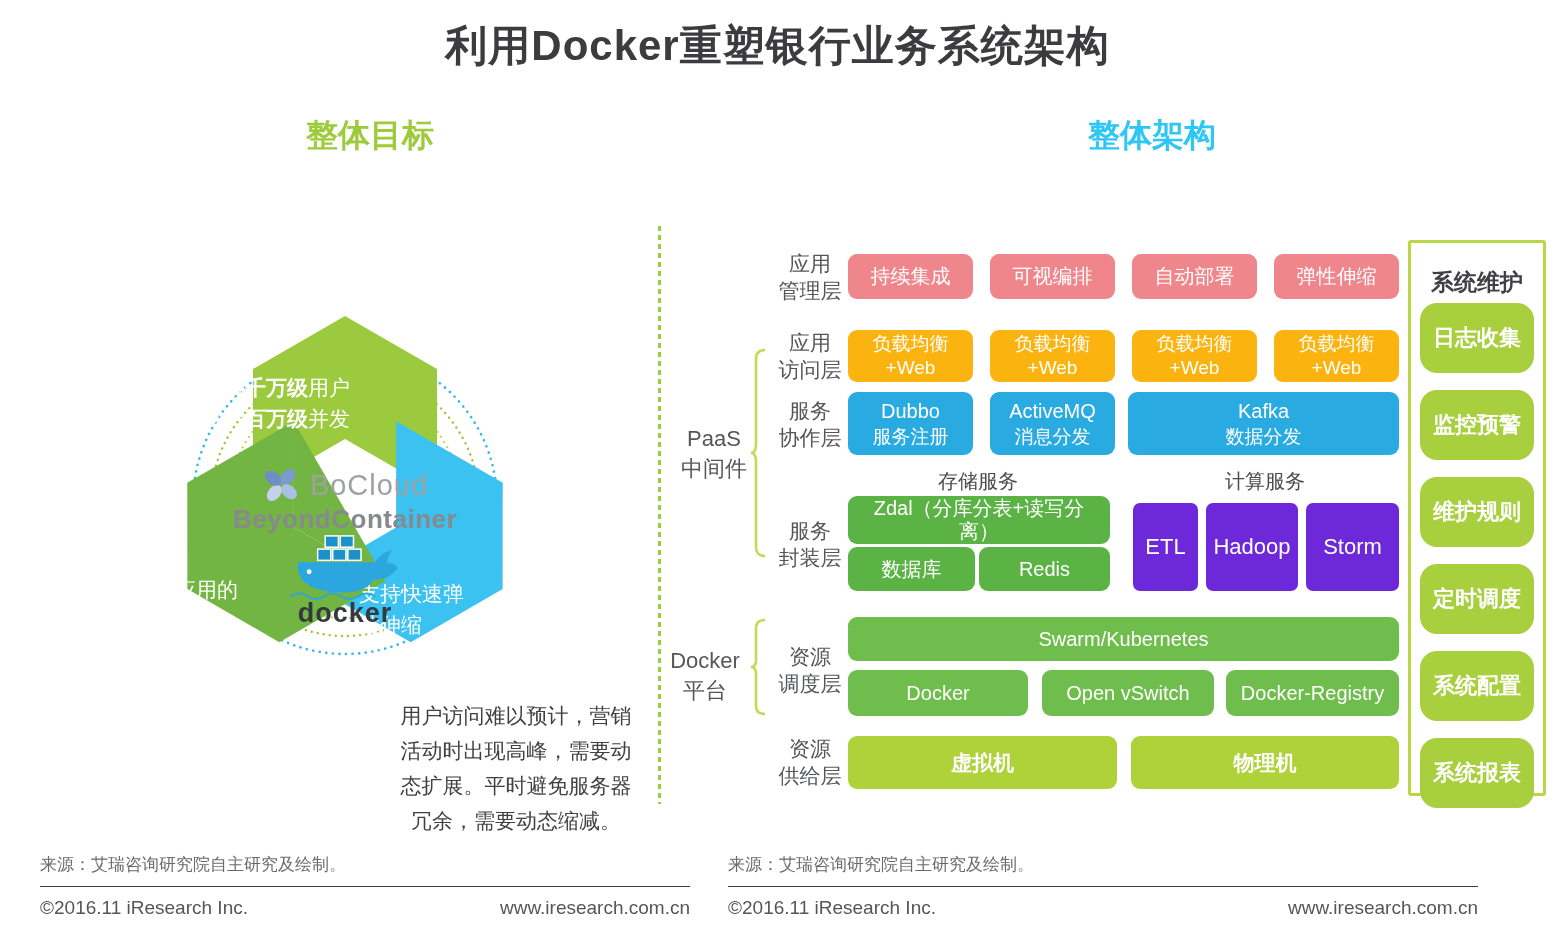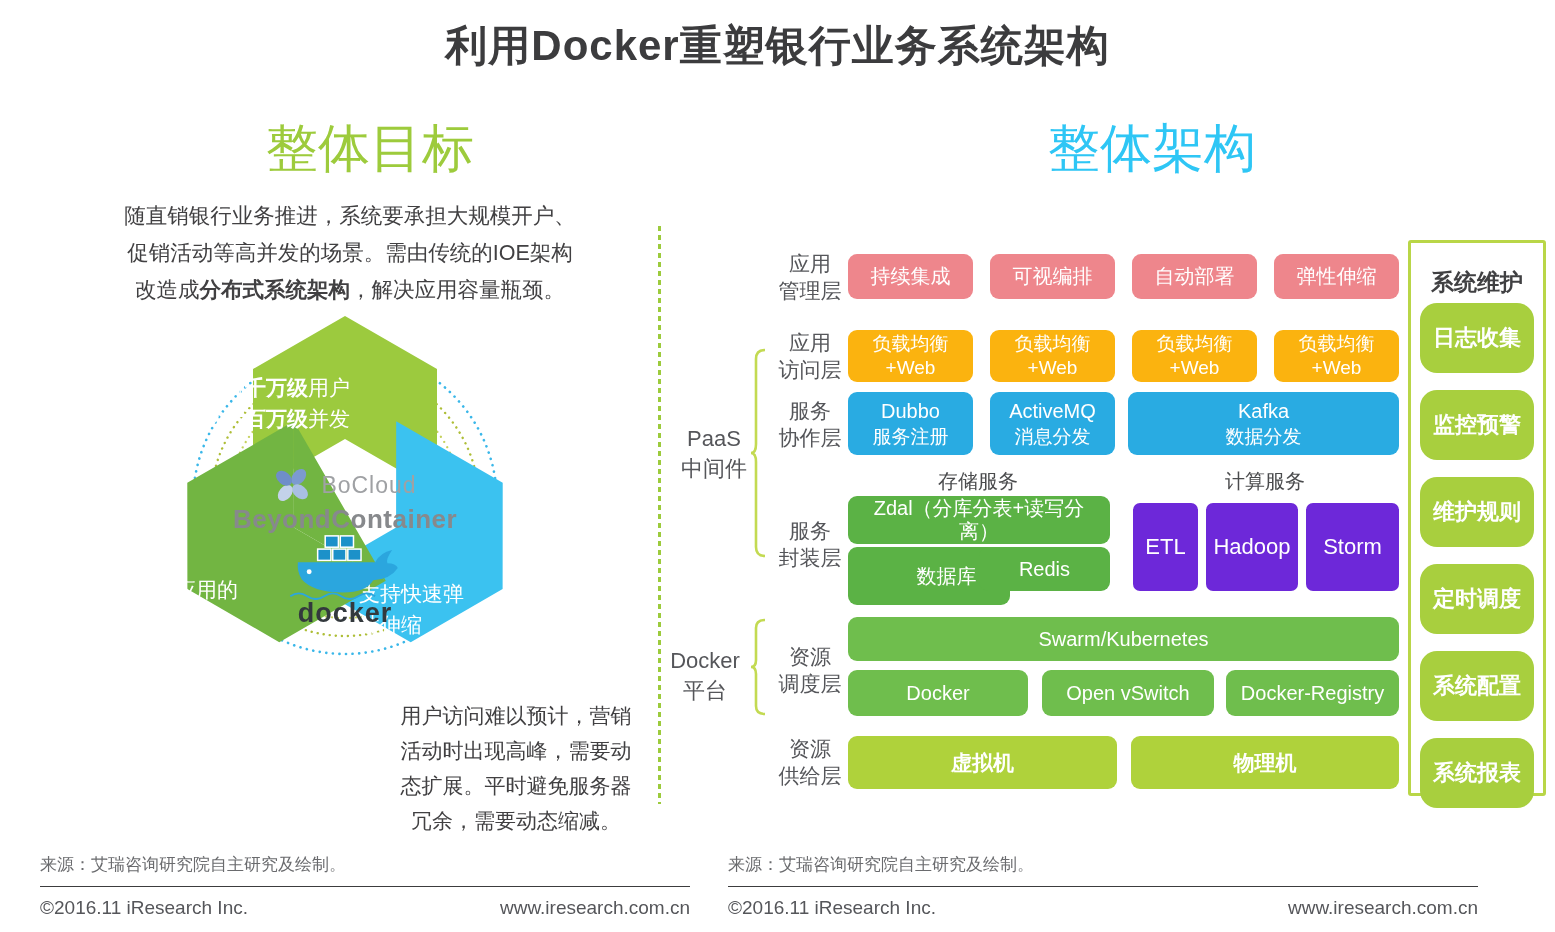--- a/index.html
+++ b/index.html
@@ -1,38 +1,38 @@
 <!DOCTYPE html>
 <html><head>
 <meta charset="utf-8">
 <style>
   html,body{margin:0;padding:0;background:#fff;}
   body{font-family:"Liberation Sans","DejaVu Sans",sans-serif;}
   #stage{position:relative;width:1555px;height:932px;background:#fff;overflow:hidden;}
   .abs{position:absolute;}
   
   .main-title{left:0;top:18px;width:100%;text-align:center;font-size:42px;font-weight:700;color:#3C3C3E;letter-spacing:1px;}
-  .col-heading{top:114px;width:260px;text-align:center;font-size:52px;font-weight:400;}
+  .col-heading{top:114px;width:260px;text-align:center;font-size:32px;font-weight:700;}
   .heading-green{left:240px;color:#9DCB3C;}
   .heading-cyan{left:1022px;color:#2EC6F5;}
   
   .intro{left:50px;top:198px;width:600px;text-align:center;font-size:21.5px;line-height:37px;color:#414042;}
   .para{top:698px;text-align:center;font-size:21px;line-height:35px;color:#414042;}
   .para1{left:8px;width:348px;}
   .para2{left:370px;width:292px;}
   .b{font-weight:700;}
   
   #hexwrap{left:145px;top:306px;width:400px;height:360px;}
   #hexwrap svg.trefoil{position:absolute;left:0;top:0;}
   .hex-text{position:absolute;text-align:left;color:#fff;font-size:21px;line-height:31px;}
   .hex-top-text{left:58px;top:66px;width:284px;}
   .hex-bl-text{left:-12px;top:268px;width:182px;}
   .hex-br-text{left:214px;top:272px;width:188px;}
   .logo-row{position:absolute;left:80px;top:160px;width:240px;display:flex;align-items:center;justify-content:center;gap:10px;}
-  .logo-name{font-size:23px;color:#9FA1A4;letter-spacing:1px;}
+  .logo-name{font-size:29px;color:#9FA1A4;letter-spacing:1px;}
   .logo-sub{position:absolute;left:40px;top:198px;width:320px;text-align:center;font-size:26px;font-weight:700;color:#87898C;letter-spacing:.5px;}
   .whale-wrap{position:absolute;left:142px;top:228px;width:116px;height:66px;}
   .docker-word{position:absolute;left:100px;top:292px;width:200px;text-align:center;font-size:27px;font-weight:700;color:#33393D;letter-spacing:1px;}
   
   .divider{left:658px;top:226px;width:3px;height:578px;background:repeating-linear-gradient(to bottom,#9CCB3C 0 5px,transparent 5px 9px);}
   
   .box{position:absolute;border-radius:9px;color:#fff;display:flex;flex-direction:column;align-items:center;justify-content:center;text-align:center;}
   .pink{background:#EE868C;font-size:20px;}
   .orange{background:#FBB30F;font-size:19px;line-height:24px;}
   .blue{background:#29ABE2;font-size:19px;line-height:25px;}
@@ -56,25 +56,20 @@
 </head>
 <body>
 
 <div id="stage">
 
   <div class="abs main-title">利用Docker重塑银行业务系统架构</div>
 
   <div class="abs col-heading heading-green">整体目标</div>
   <div class="abs col-heading heading-cyan">整体架构</div>
 
-  <div class="abs intro">
-    <div>随直销银行业务推进，系统要承担大规模开户、</div>
-    <div>促销活动等高并发的场景。需由传统的IOE架构</div>
-    <div><span>改造成</span><span class="b">分布式系统架构</span><span>，解决应用容量瓶颈。</span></div>
-  </div>
 
   <div id="hexwrap" class="abs">
     <svg class="trefoil" width="400" height="360" viewBox="0 0 400 360">
       <g fill="none" stroke-linecap="round">
         <circle cx="200" cy="196" r="152" stroke="#3AB7E9" stroke-width="2.6" stroke-dasharray="0.1 6.5"></circle>
         <circle cx="200" cy="196" r="134" stroke="#AEBE37" stroke-width="2.4" stroke-dasharray="0.1 6"></circle>
         <circle cx="200" cy="196" r="116" stroke="#C6D15C" stroke-width="2.2" stroke-dasharray="0.1 6"></circle>
       </g>
       <path fill="#9CCA3E" d="M 200 10 L 292 63 L 292 186 L 200 133 L 108 186 L 108 63 Z"></path>
       <path fill="#3BC2F0" d="M 200 10 L 292 63 L 292 186 L 200 133 L 108 186 L 108 63 Z" transform="rotate(120 200 192)"></path>
@@ -206,21 +201,21 @@
     </div>
   <div class="box blue" style="left:1128px;top:392px;width:271px;height:63px;">
       <div class="t">Kafka</div>
       <div>数据分发</div>
     </div>
 
   <div class="subhdr" style="left:878px;top:468px;">存储服务</div>
   <div class="subhdr" style="left:1165px;top:468px;">计算服务</div>
 
   <div class="box mgreen" style="left:848px;top:496px;width:262px;height:48px;padding:0 25px;box-sizing:border-box;">Zdal（分库分表+读写分离）</div>
-  <div class="box mgreen" style="left:848px;top:547px;width:127px;height:58px;padding-left:35px;">数据库</div>
+  <div class="box mgreen" style="left:848px;top:547px;width:127px;height:44px;">数据库</div>
   <div class="box mgreen" style="left:979px;top:547px;width:131px;height:44px;">Redis</div>
   <div class="box lblue" style="left:1133px;top:503px;width:65px;height:88px;">ETL</div>
   <div class="box lblue" style="left:1206px;top:503px;width:92px;height:88px;">Hadoop</div>
   <div class="box lblue" style="left:1306px;top:503px;width:93px;height:88px;">Storm</div>
 
   <div class="box green2" style="left:848px;top:617px;width:551px;height:44px;">Swarm/Kubernetes</div>
   <div class="box green2" style="left:848px;top:670px;width:180px;height:46px;">Docker</div>
   <div class="box green2" style="left:1042px;top:670px;width:172px;height:46px;">Open vSwitch</div>
   <div class="box green2" style="left:1226px;top:670px;width:173px;height:46px;">Docker-Registry</div>
 

